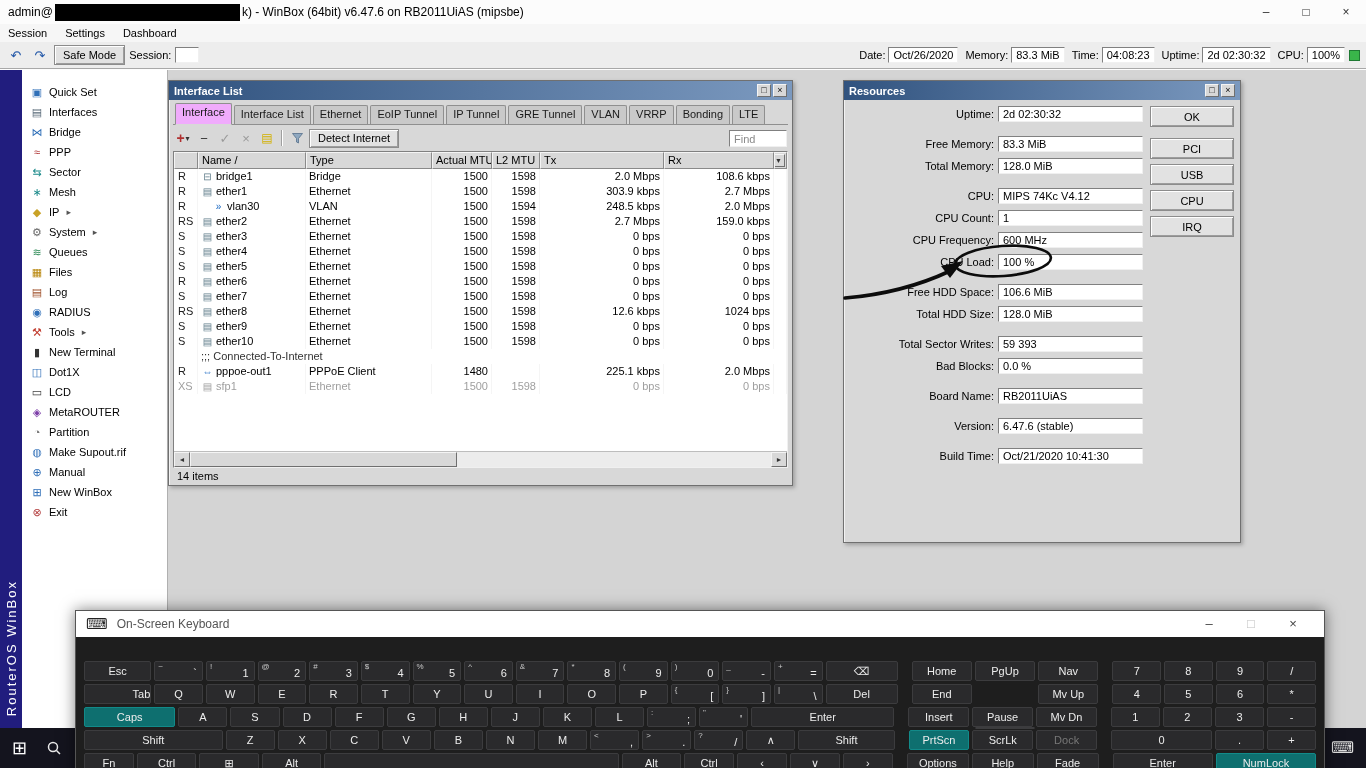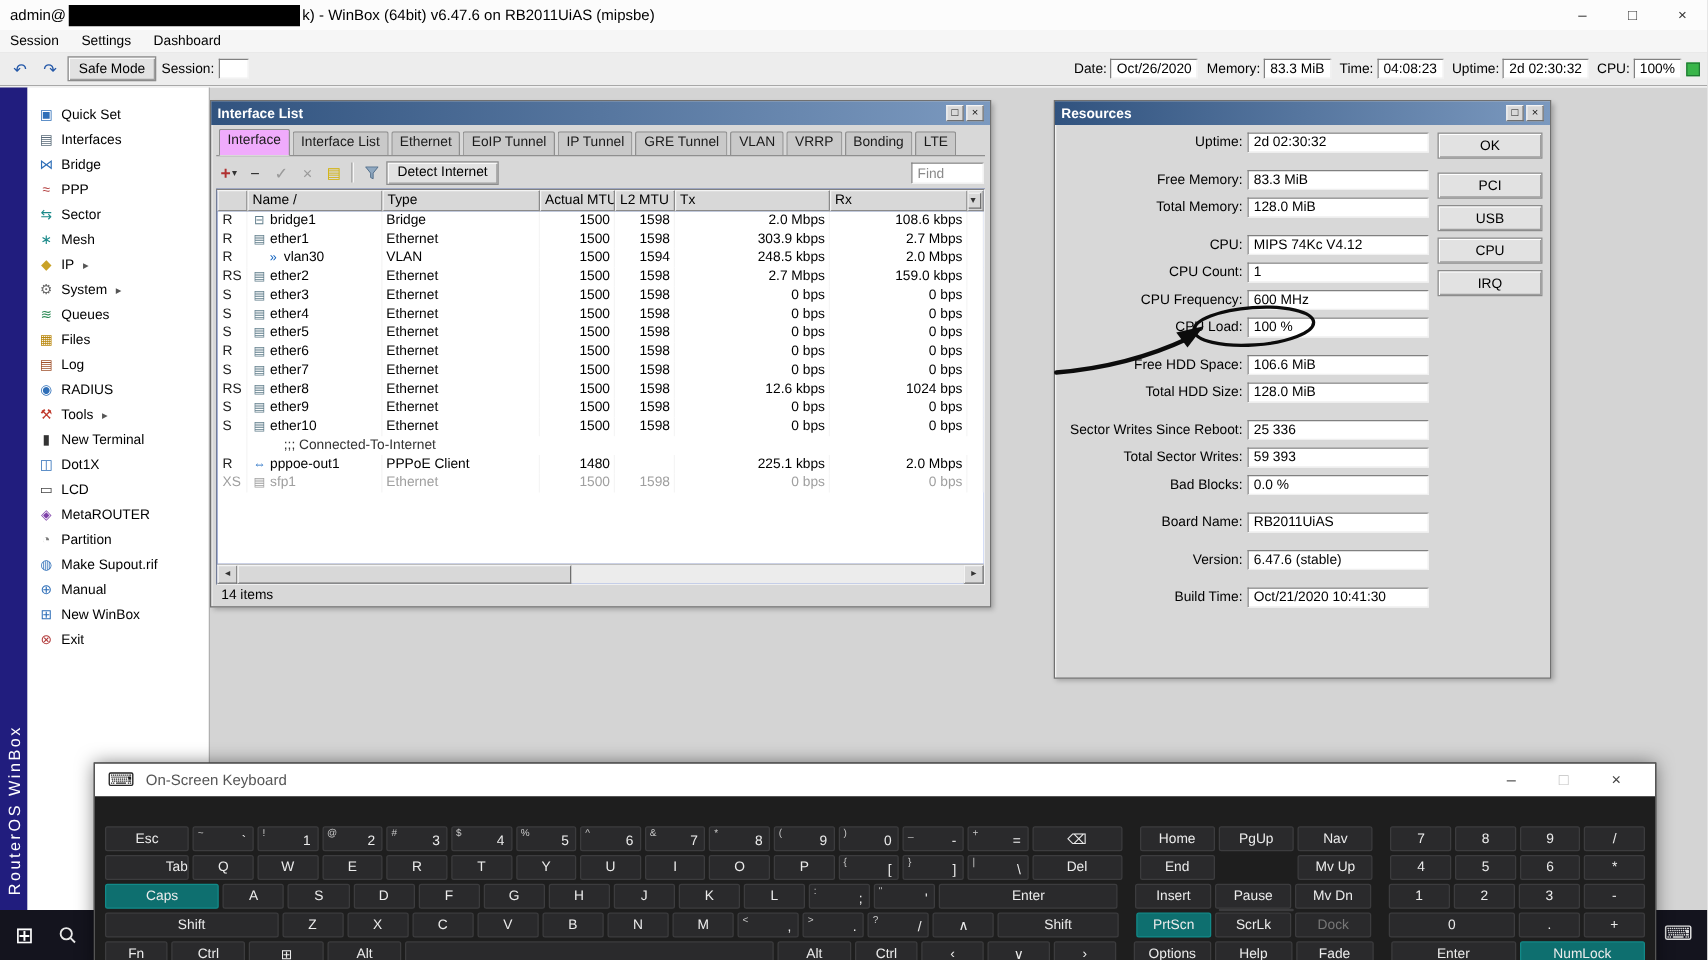--- a/index.html
+++ b/index.html
@@ -79,21 +79,21 @@
            white-space:nowrap; overflow:hidden; position:relative; }
   .hdd-btn { position:absolute; right:1px; top:1px; width:13px; height:13px; background:#d8d8d8;
              border:1px solid; border-color:#f4f4f4 #6f6f6f #6f6f6f #f4f4f4; font-size:7px;
              text-align:center; line-height:12px; color:#333; }
   .rows { flex:1; overflow:hidden; background:#fff; }
   .trow { height:15px; line-height:15px; }
   .cell { padding:0 3px; white-space:nowrap; overflow:hidden; border-right:1px solid #f5f5f5; }
   .c-flag { padding-left:4px; color:#222; }
   .num { text-align:right; }
   .row-icon { display:inline-block; width:13px; font-size:10px; margin-right:2px; text-align:center; }
-  .c-comment { grid-column:2 / -1; color:#333;margin-left:26px; }
+  .c-comment { grid-column:2 / -1; color:#333; }
   .trow.disabled .cell, .trow.disabled .row-icon { color:#9f9f9f !important; }
   .indent { padding-left:14px; }
   .hscroll { display:flex; height:16px; background:#ececec; border-top:1px solid #bdbdbd; }
   .sarr { width:16px; background:#d8d8d8; border:1px solid;
           border-color:#f4f4f4 #6f6f6f #6f6f6f #f4f4f4; font-size:7px; line-height:14px;
           text-align:center; color:#333; }
   .strack { flex:1; position:relative; }
   .sthumb { position:absolute; left:0; top:0; bottom:0; width:46%; background:#d8d8d8;
             border:1px solid; border-color:#f4f4f4 #6f6f6f #6f6f6f #f4f4f4; }
   .istatus { height:17px; line-height:17px; padding-left:4px; }
@@ -550,24 +550,20 @@
           <div class="rrow">
             <span class="rlabel">Free HDD Space:</span>
             <span class="rvalue sunken">106.6 MiB</span>
           </div>
           <div class="rrow">
             <span class="rlabel">Total HDD Size:</span>
             <span class="rvalue sunken">128.0 MiB</span>
           </div>
           <div class="rgap"></div>
           <div class="rrow">
-            <span class="rlabel">Sector Writes Since Reboot:</span>
-            <span class="rvalue sunken">25 336</span>
-          </div>
-          <div class="rrow">
             <span class="rlabel">Total Sector Writes:</span>
             <span class="rvalue sunken">59 393</span>
           </div>
           <div class="rrow">
             <span class="rlabel">Bad Blocks:</span>
             <span class="rvalue sunken">0.0 %</span>
           </div>
           <div class="rgap"></div>
           <div class="rrow">
             <span class="rlabel">Board Name:</span>

